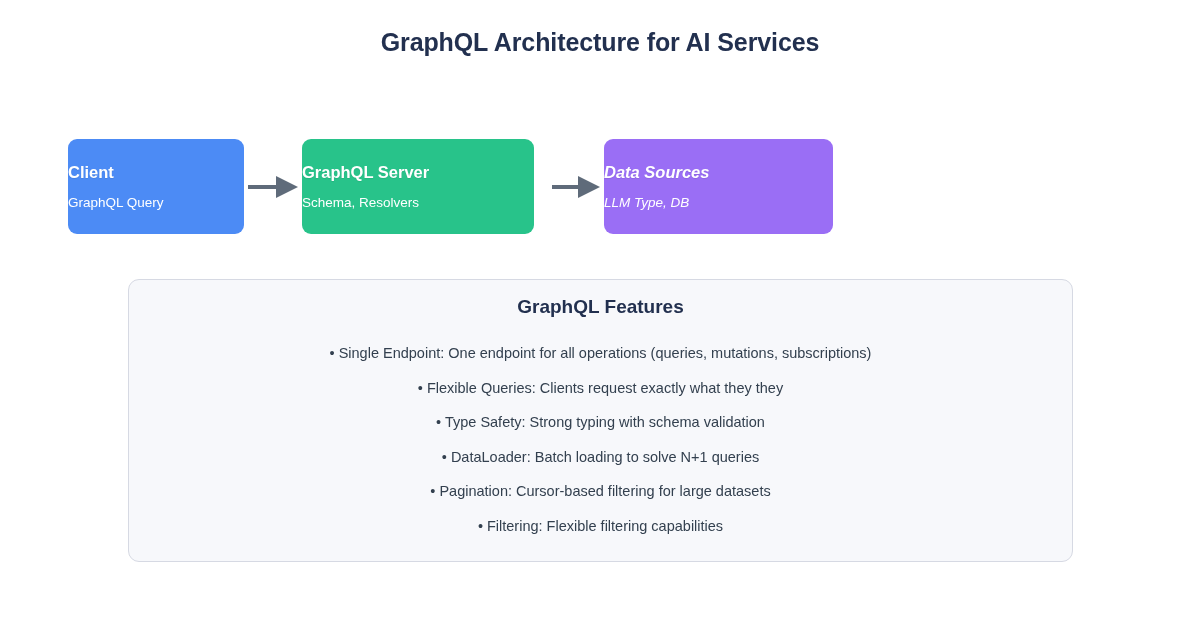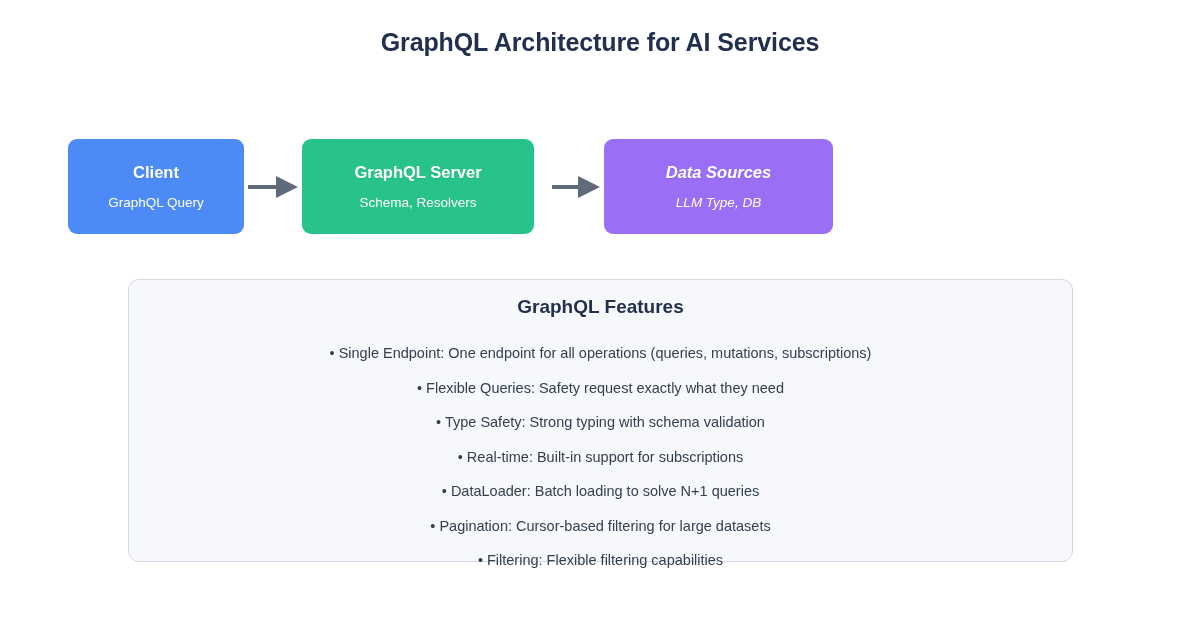--- a/index.html
+++ b/index.html
@@ -42,21 +42,20 @@
     height: 95px;
   }
 
   .node {
     position: absolute;
     top: 0;
     height: 95px;
     border-radius: 9px;
     display: flex;
     flex-direction: column;
-    align-items: center;
     justify-content: center;
     color: #ffffff;
   }
 
   .node-title {
     font-size: 16.5px;
     font-weight: bold;
     line-height: 1;
     margin-bottom: 16px;
     text-shadow: 0 1px 1px rgba(0,0,0,0.08);
@@ -167,22 +166,21 @@
       <div class="node-title">Data Sources</div>
       <div class="node-sub">LLM Type, DB</div>
     </div>
 
   </div>
 
   <div class="features-panel">
     <div class="features-title">GraphQL Features</div>
     <ul class="features-list" id="features-list">
       <li class="feature-item">• Single Endpoint: One endpoint for all operations (queries, mutations, subscriptions)</li>
-      <li class="feature-item">• Flexible Queries: Safety request exactly what they need</li>
+      <li class="feature-item">• Flexible Queries: Clients request exactly what they they</li>
       <li class="feature-item">• Type Safety: Strong typing with schema validation</li>
-      <li class="feature-item">• Real-time: Built-in support for subscriptions</li>
       <li class="feature-item">• DataLoader: Batch loading to solve N+1 queries</li>
       <li class="feature-item">• Pagination: Cursor-based filtering for large datasets</li>
       <li class="feature-item">• Filtering: Flexible filtering capabilities</li>
     </ul>
   </div>
 
 </div>
 
 </body></html>

